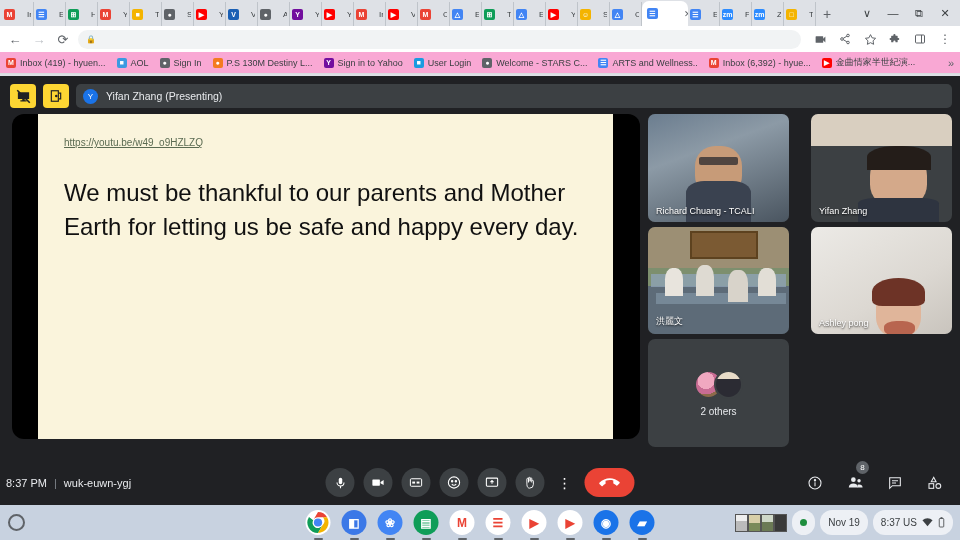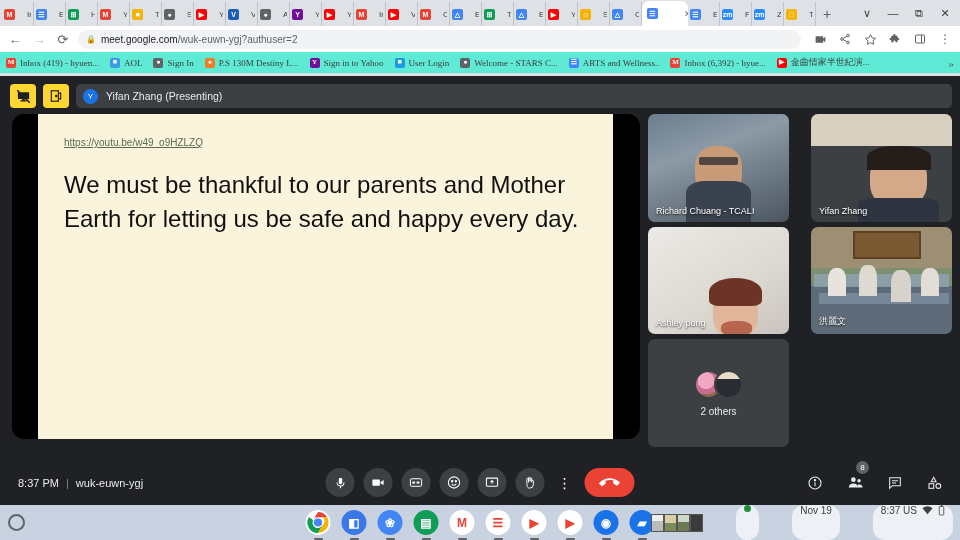--- a/index.html
+++ b/index.html
@@ -49,22 +49,22 @@
   .omnibox {
     flex: 1; height: 19px; background: #f1f3f4; border-radius: 10px;
     display: flex; align-items: center; padding: 0 8px; gap: 5px;
     font-size: 10px; color: #202124;
   }
   .omni-url { color: #5f6368; }
   .omni-url b { color: #202124; font-weight: normal; }
   .tb-right { display: flex; align-items: center; gap: 7px; padding-left: 4px; }
 
   
-  .bookmarks { height: 22px; background: #5eead4; display: flex; align-items: center;
-               padding: 0 6px; gap: 11px; border-bottom: 1px solid #dadce0; font-family: Liberation Serif, serif; }
+  .bookmarks { height: 22px; background: #f9a8d4; display: flex; align-items: center;
+               padding: 0 6px; gap: 11px; border-bottom: 1px solid #dadce0; }
   .bm { display: flex; align-items: center; gap: 4px; font-size: 9px;
         color: #3c4043; white-space: nowrap; }
   .bm .fav { width: 10px; height: 10px; }
   .bm-overflow { margin-left: auto; font-size: 11px; color: #5f6368; }
 
   
   .meet { position: absolute; left: 0; top: 76px; width: 960px; height: 429px;
           background: #202124; }
 
   
@@ -82,21 +82,21 @@
   
   .stage { position: absolute; left: 0; top: 38px; width: 960px; height: 346px; }
   .share-frame { position: absolute; left: 12px; top: 0px; width: 628px; height: 325px;
                  background: #000; border-radius: 12px; overflow: hidden; }
   .slide { position: absolute; left: 26px; top: 0; width: 575px; height: 325px;
            background: #faf4dc; padding: 18px 16px 0 26px; }
   .slide-link { font-size: 10px; color: #5b6b52; text-decoration: underline;
                 display: inline-block; margin-bottom: 20px; }
   .slide-cn { font-size: 25px; color: #111; line-height: 1.35;
               font-family: "DejaVu Sans", sans-serif; }
-  .slide-en { font-size: 24px; color: #111; line-height: 1.42; margin-top: 0; }
+  .slide-en { font-size: 24px; color: #111; line-height: 1.42; margin-top: 8px; }
 
   
   .tiles { position: absolute; left: 648px; top: 0; width: 304px; height: 333px;
            display: grid; grid-template-columns: 1fr 1fr; grid-template-rows: 1fr 1fr 1fr;
            gap: 5px 22px; }
   .tile { position: relative; border-radius: 7px; overflow: hidden; background: #3c4043; }
   .tile-name { position: absolute; left: 8px; bottom: 6px; font-size: 9px;
                color: #fff; text-shadow: 0 1px 2px rgba(0,0,0,.85); z-index: 3;
                display: flex; align-items: center; gap: 3px; }
   .tile-inner { position: absolute; inset: 0; }
@@ -104,21 +104,21 @@
                  justify-content: center; gap: 7px; background: #3c4043; }
   .others-avs { display: flex; }
   .oav { width: 29px; height: 29px; border-radius: 50%; border: 2px solid #3c4043;
          background-size: cover; }
   .oav2 { margin-left: -9px; }
   .others-label { font-size: 10px; color: #e8eaed; }
 
   
   .botbar { position: absolute; left: 0; top: 384px; width: 960px; height: 45px;
             display: flex; align-items: center; }
-  .meetinfo { position: absolute; left: 18px; font-size: 11px; color: #e8eaed;
+  .meetinfo { position: absolute; left: 6px; font-size: 11px; color: #e8eaed;
               display: flex; align-items: center; gap: 7px; }
   .mi-sep { color: #80868b; }
   .ctrls { position: absolute; left: 50%; transform: translateX(-50%);
            display: flex; align-items: center; gap: 9px; }
   .cbtn { width: 29px; height: 29px; border-radius: 50%; background: #3c4043;
           display: flex; align-items: center; justify-content: center; }
   .cbtn.more { background: transparent; width: 22px; }
   .hangup { width: 50px; height: 29px; border-radius: 15px; background: #ea4335;
             display: flex; align-items: center; justify-content: center; }
   .rightbtns { position: absolute; right: 14px; display: flex; align-items: center; gap: 18px; }
@@ -135,23 +135,23 @@
               border-radius: 50%; border: 2px solid #5f6368; }
   .shelf-apps { position: absolute; left: 50%; transform: translateX(-50%);
                 display: flex; align-items: center; gap: 11px; }
   .app-ic { width: 25px; height: 25px; border-radius: 50%; display: flex;
             align-items: center; justify-content: center; font-size: 12px;
             color: #fff; font-weight: bold; position: relative; }
   .app-ic::after { content: ''; position: absolute; bottom: -5px; left: 50%;
                    transform: translateX(-50%); width: 9px; height: 2px;
                    background: #5f6368; border-radius: 1px; }
   .tray { position: absolute; right: 7px; display: flex; align-items: center; gap: 5px; }
-  .tray-pill { height: 35px; background: #edf0f5; border-radius: 12px;
-               display: flex; align-items: flex-start; gap: 5px; padding: 0 8px;
-               font-size: 10px; color: #3c4043; margin-left: 28px; }
+  .tray-pill { height: 25px; background: #edf0f5; border-radius: 12px;
+               display: flex; align-items: center; gap: 5px; padding: 0 8px;
+               font-size: 10px; color: #3c4043; }
   .greendot { width: 7px; height: 7px; border-radius: 50%; background: #1e8e3e; }
   .thumbs { height: 22px; display: flex; align-items: center; }
   .thumb { width: 13px; height: 18px; background: #888; border: 1px solid #555; }
   svg { display: block; }
 </style>
 </head>
 <body>
 
 <div id="app">
 
@@ -269,21 +269,20 @@
         <div>✕</div>
       </div>
     </div>
 
     <div class="toolbar">
       <div class="tb-icon">←</div>
       <div class="tb-icon" style="color:#bdc1c6">→</div>
       <div class="tb-icon">⟳</div>
       <div class="omnibox">
         <span style="font-size:8px;color:#5f6368">🔒</span>
-        <span class="omni-url"><b>meet.google.com</b><span>/wuk-euwn-ygj?authuser=2</span></span>
       </div>
       <div class="tb-right">
         <span class="tb-icon">
           <svg width="13" height="13" viewBox="0 0 24 24" fill="#5f6368">
               <path d="M17 10.5V7a1 1 0 00-1-1H4a1 1 0 00-1 1v10a1 1 0 001 1h12a1 1 0 001-1v-3.5l4 4v-11l-4 4z"></path>
             </svg>
         </span>
         <span class="tb-icon">
           <svg width="12" height="12" viewBox="0 0 24 24" fill="none" stroke="#5f6368" stroke-width="2">
               <circle cx="18" cy="5" r="2.6"></circle>
@@ -402,42 +401,42 @@
         </div>
 
         <div class="tile">
           <div class="tile-inner" style="background:repeating-linear-gradient(90deg,#b9a78f 0 7px,#8f7c63 7px 13px),#a89madd">
             <div style="position:absolute;inset:0;background:linear-gradient(180deg,#d9cfc0 0 30%,transparent 30%)"></div>
             <div style="position:absolute;left:42%;top:34%;width:40%;height:52%;border-radius:44% 44% 40% 40%;background:#d4a98a"></div>
             <div style="position:absolute;left:40%;top:30%;width:45%;height:22%;border-radius:46% 46% 0 0;background:#241d19"></div>
             <div style="position:absolute;left:33%;top:78%;width:58%;height:26%;background:#2e3440;border-radius:20% 20% 0 0"></div>
           </div>
           <div class="tile-name">Yifan Zhang</div>
-        </div>
-
-        <div class="tile">
-          <div class="tile-inner" style="background:linear-gradient(150deg,#eceae6 0%,#dcd8d2 60%,#c9c4bd 100%)">
-            <div style="position:absolute;left:46%;top:52%;width:32%;height:50%;border-radius:45% 45% 35% 35%;background:#e0b59a"></div>
-            <div style="position:absolute;left:43%;top:48%;width:38%;height:26%;border-radius:50% 50% 20% 20%;background:#6d3326"></div>
-            <div style="position:absolute;left:52%;top:88%;width:22%;height:14%;background:#b8654f;border-radius:40%"></div>
-          </div>
-          <div class="tile-name">Ashley pong</div>
         </div>
 
         <div class="tile">
           <div class="tile-inner" style="background:linear-gradient(180deg,#9c8f74 0 38%,#7d8f6e 38% 55%,#5d6b78 55% 100%)">
             <div style="position:absolute;left:30%;top:4%;width:48%;height:26%;background:#7b5a33;border:2px solid #5d421f"></div>
             <div style="position:absolute;left:2%;top:44%;width:96%;height:12%;background:#8fa3b5;opacity:.8"></div>
             <div style="position:absolute;left:6%;top:62%;width:92%;height:10%;background:#7d909f;opacity:.8"></div>
             <div style="position:absolute;left:12%;top:38%;width:13%;height:26%;background:#e8e4dd;border-radius:40% 40% 0 0"></div>
             <div style="position:absolute;left:34%;top:36%;width:13%;height:28%;background:#dedad2;border-radius:40% 40% 0 0"></div>
             <div style="position:absolute;left:57%;top:40%;width:14%;height:30%;background:#d8d3ca;border-radius:40% 40% 0 0"></div>
             <div style="position:absolute;left:78%;top:38%;width:13%;height:26%;background:#e2ded6;border-radius:40% 40% 0 0"></div>
           </div>
           <div class="tile-name">洪麗文</div>
+        </div>
+
+        <div class="tile">
+          <div class="tile-inner" style="background:linear-gradient(150deg,#eceae6 0%,#dcd8d2 60%,#c9c4bd 100%)">
+            <div style="position:absolute;left:46%;top:52%;width:32%;height:50%;border-radius:45% 45% 35% 35%;background:#e0b59a"></div>
+            <div style="position:absolute;left:43%;top:48%;width:38%;height:26%;border-radius:50% 50% 20% 20%;background:#6d3326"></div>
+            <div style="position:absolute;left:52%;top:88%;width:22%;height:14%;background:#b8654f;border-radius:40%"></div>
+          </div>
+          <div class="tile-name">Ashley pong</div>
         </div>
 
         <div class="tile others-tile">
           <div class="others-avs">
             <div class="oav" style="background:radial-gradient(circle at 40% 35%,#f0a8c0 0 38%,#c86c93 38% 62%,#8d6a4a 62% 100%)"></div>
             <div class="oav oav2" style="background:linear-gradient(180deg,#e8dcc8 0 30%,#2b2b33 30% 100%)"></div>
           </div>
           <div class="others-label">2 others</div>
         </div>
 

